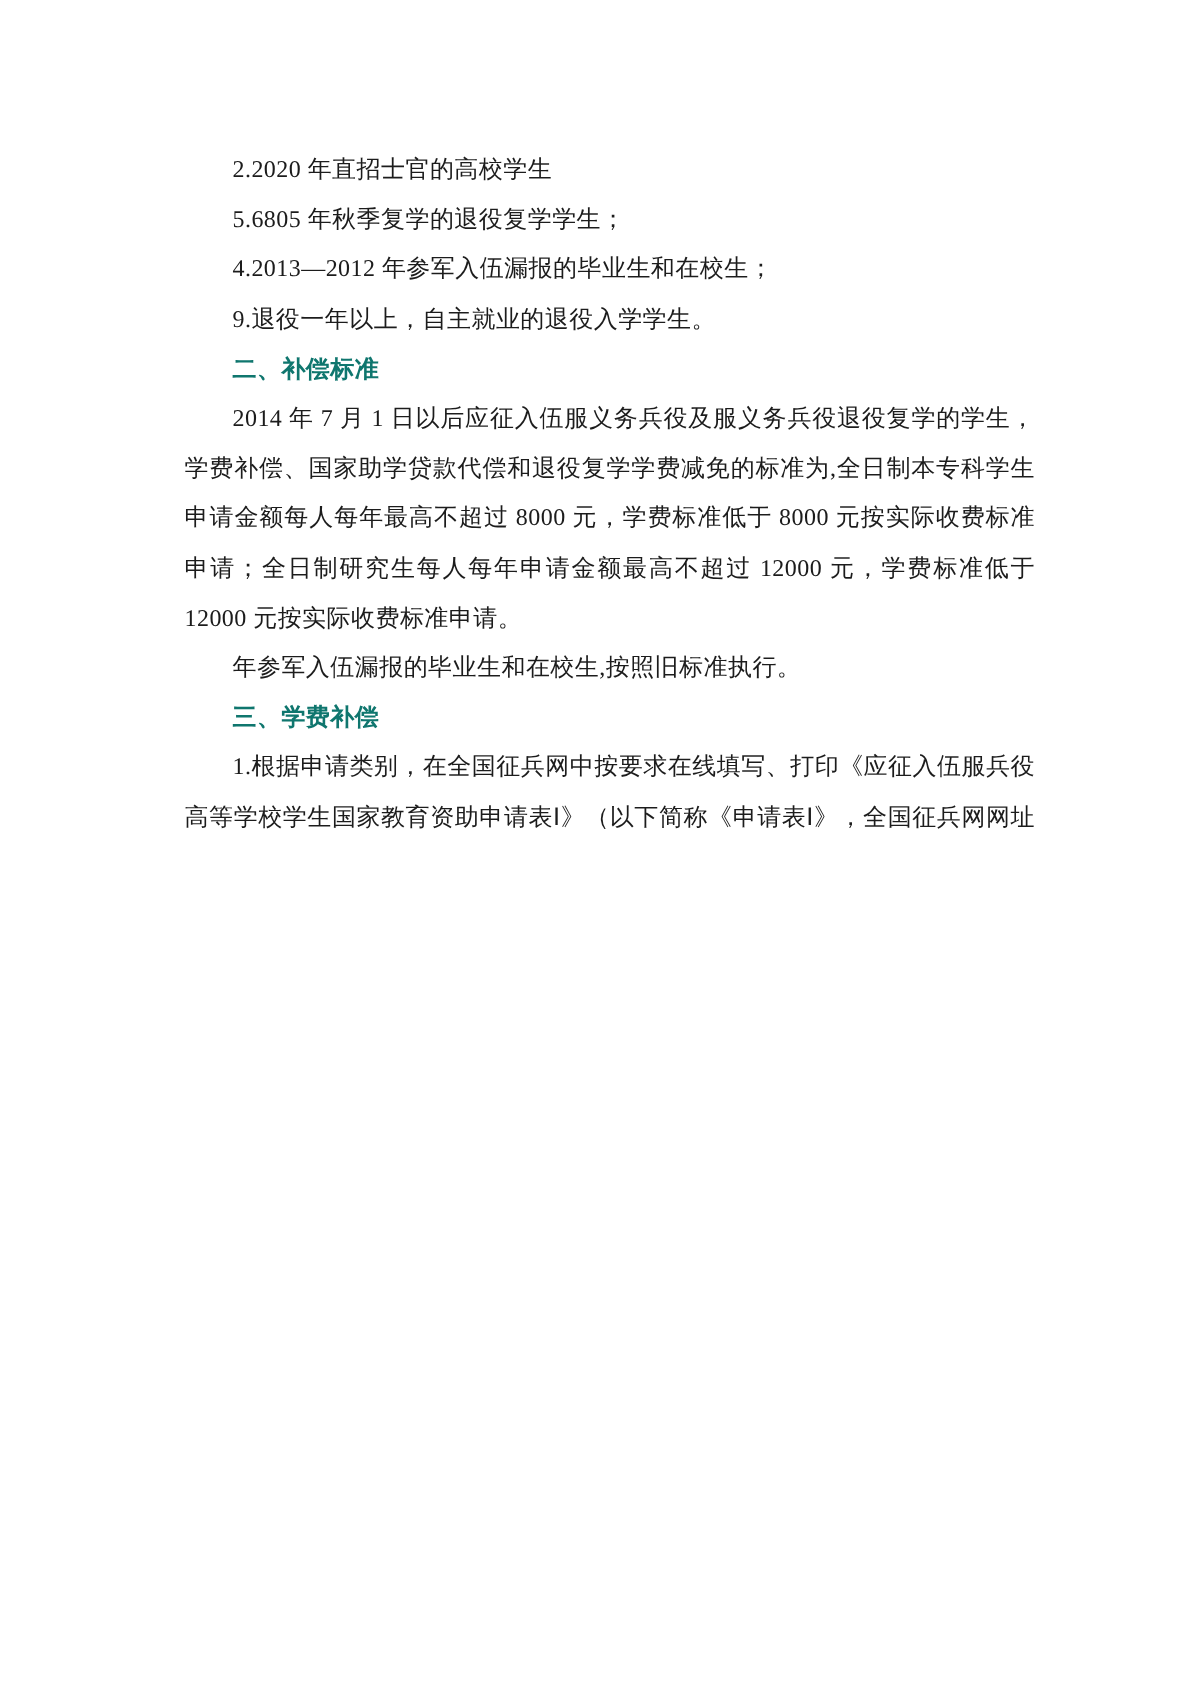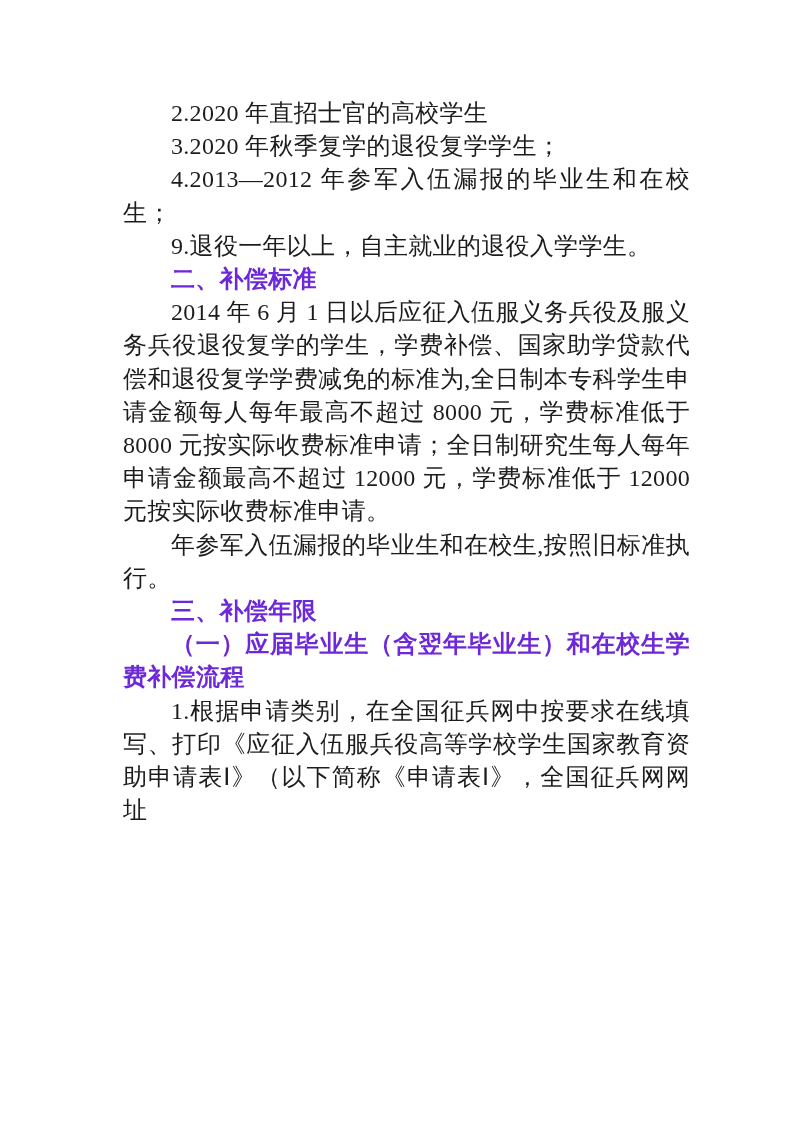--- a/index.html
+++ b/index.html
@@ -13,50 +13,49 @@
     height: 1122px;
     background: #ffffff;
     overflow: hidden;
     font-family: "Liberation Serif", "DejaVu Serif", serif;
   }
   .content {
     position: absolute;
     left: 123px;
     top: 97px;
     width: 567px;
-    font-size: 24px;
+    font-size: 16px;
     line-height: 33.2px;
     color: #1c1c1c;
     text-align: justify;
     text-justify: inter-ideograph;
     letter-spacing: 0.3px;
   }
   .para {
     margin: 0;
     padding: 0;
     text-indent: 2em;
   }
   .heading {
     font-weight: bold;
-    color: #6d28d9;
+    color: #0f766e;
   }
   .last-justify {
     text-align-last: justify;
     font-family: Liberation Serif, serif;
   }
 </style>
 </head>
 <body>
 
 <div class="page">
   <div class="content">
     <p class="para">2.2020 年直招士官的高校学生</p>
-    <p class="para">3.2020 年秋季复学的退役复学学生；</p>
+    <p class="para">5.6805 年秋季复学的退役复学学生；</p>
     <p class="para">4.2013—2012 年参军入伍漏报的毕业生和在校生；</p>
     <p class="para">9.退役一年以上，自主就业的退役入学学生。</p>
     <p class="para heading">二、补偿标准</p>
-    <p class="para">2014 年 6 月 1 日以后应征入伍服义务兵役及服义务兵役退役复学的学生，学费补偿、国家助学贷款代偿和退役复学学费减免的标准为,全日制本专科学生申请金额每人每年最高不超过 8000 元，学费标准低于 8000 元按实际收费标准申请；全日制研究生每人每年申请金额最高不超过 12000 元，学费标准低于 12000 元按实际收费标准申请。</p>
+    <p class="para">2014 年 7 月 1 日以后应征入伍服义务兵役及服义务兵役退役复学的学生，学费补偿、国家助学贷款代偿和退役复学学费减免的标准为,全日制本专科学生申请金额每人每年最高不超过 8000 元，学费标准低于 8000 元按实际收费标准申请；全日制研究生每人每年申请金额最高不超过 12000 元，学费标准低于 12000 元按实际收费标准申请。</p>
     <p class="para">年参军入伍漏报的毕业生和在校生,按照旧标准执行。</p>
-    <p class="para heading">三、补偿年限</p>
-    <p class="para heading">（一）应届毕业生（含翌年毕业生）和在校生学费补偿流程</p>
+    <p class="para heading">三、学费补偿</p>
     <p class="para last-justify">1.根据申请类别，在全国征兵网中按要求在线填写、打印《应征入伍服兵役高等学校学生国家教育资助申请表Ⅰ》（以下简称《申请表Ⅰ》，全国征兵网网址</p>
   </div>
 </div>
 
 </body></html>

